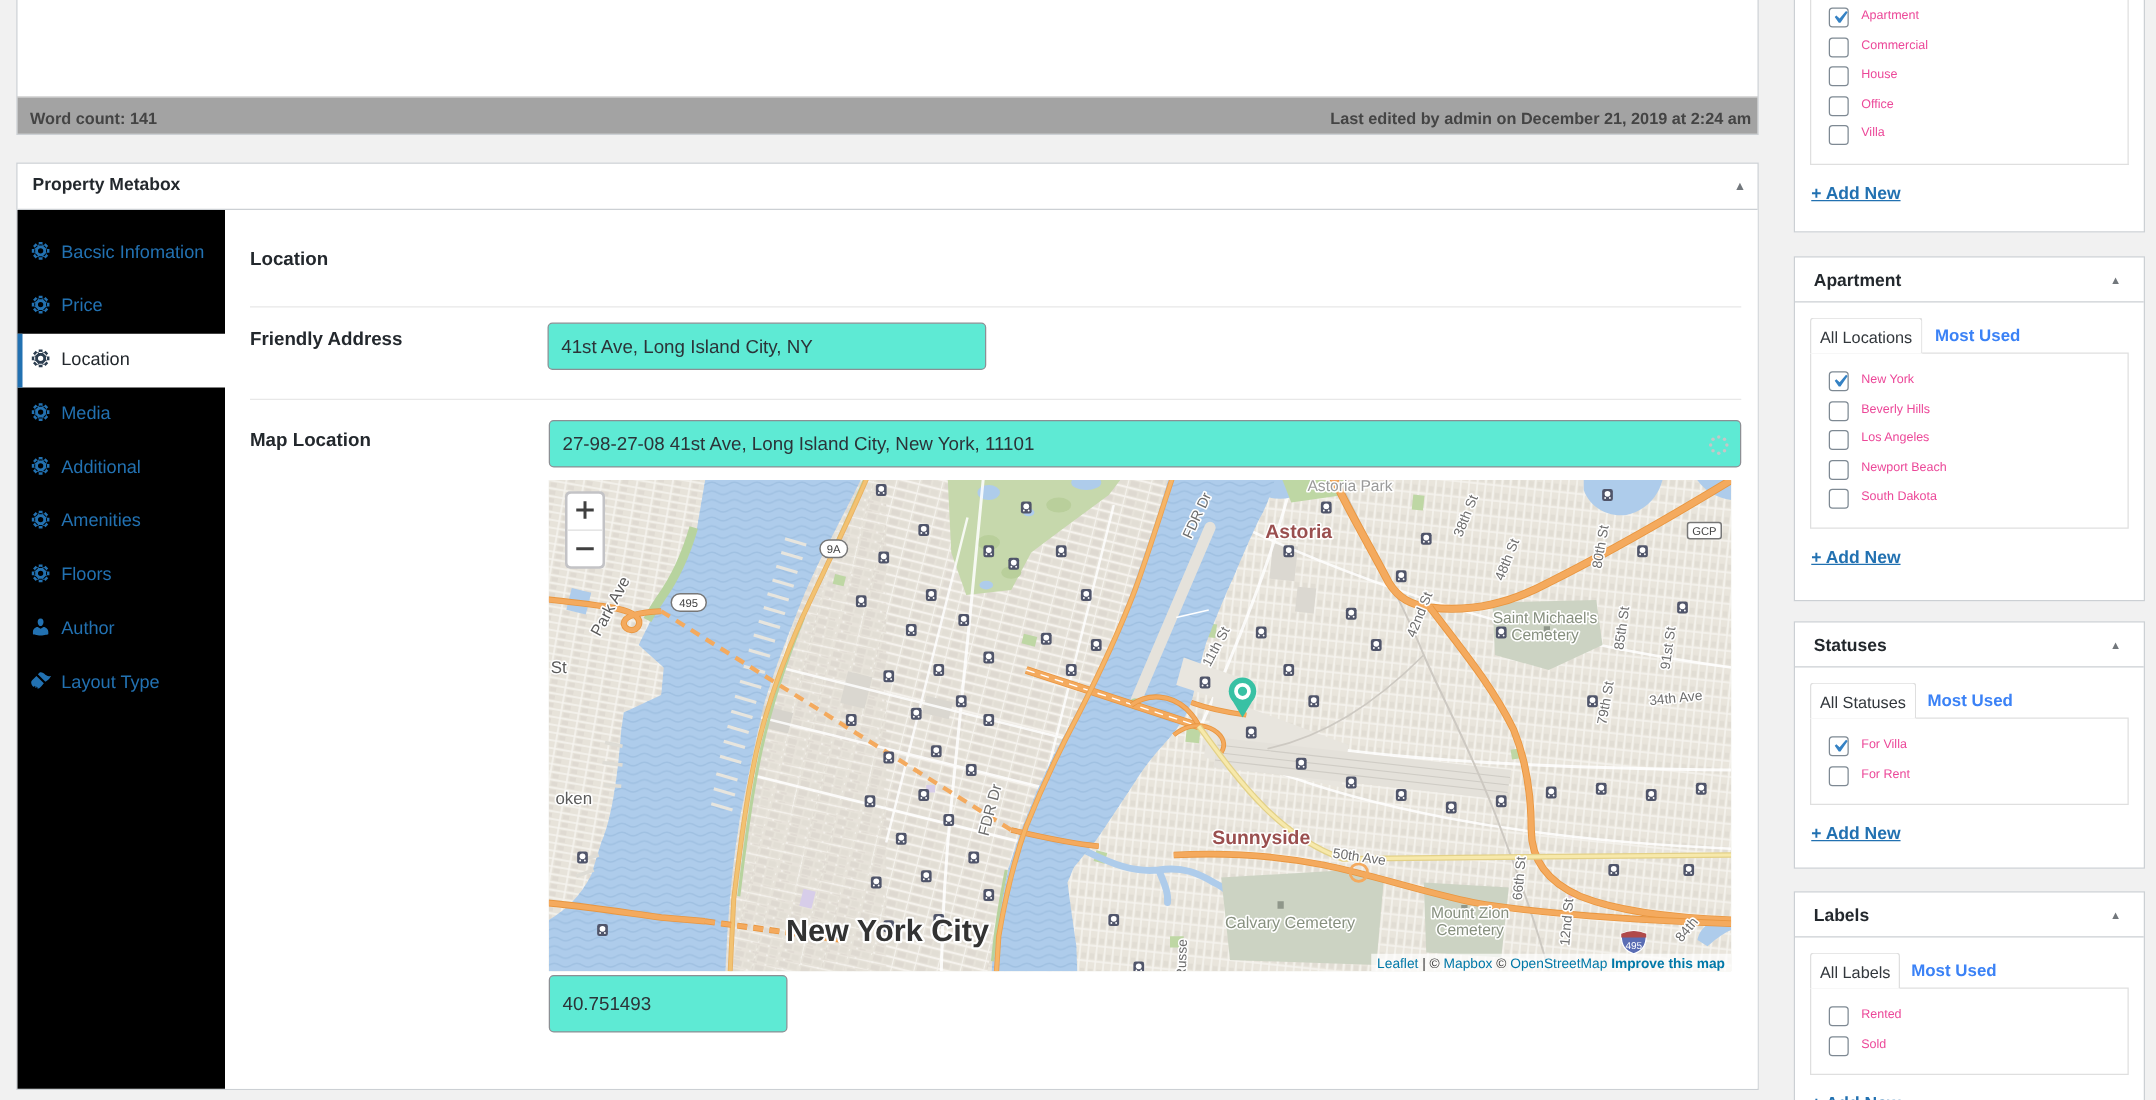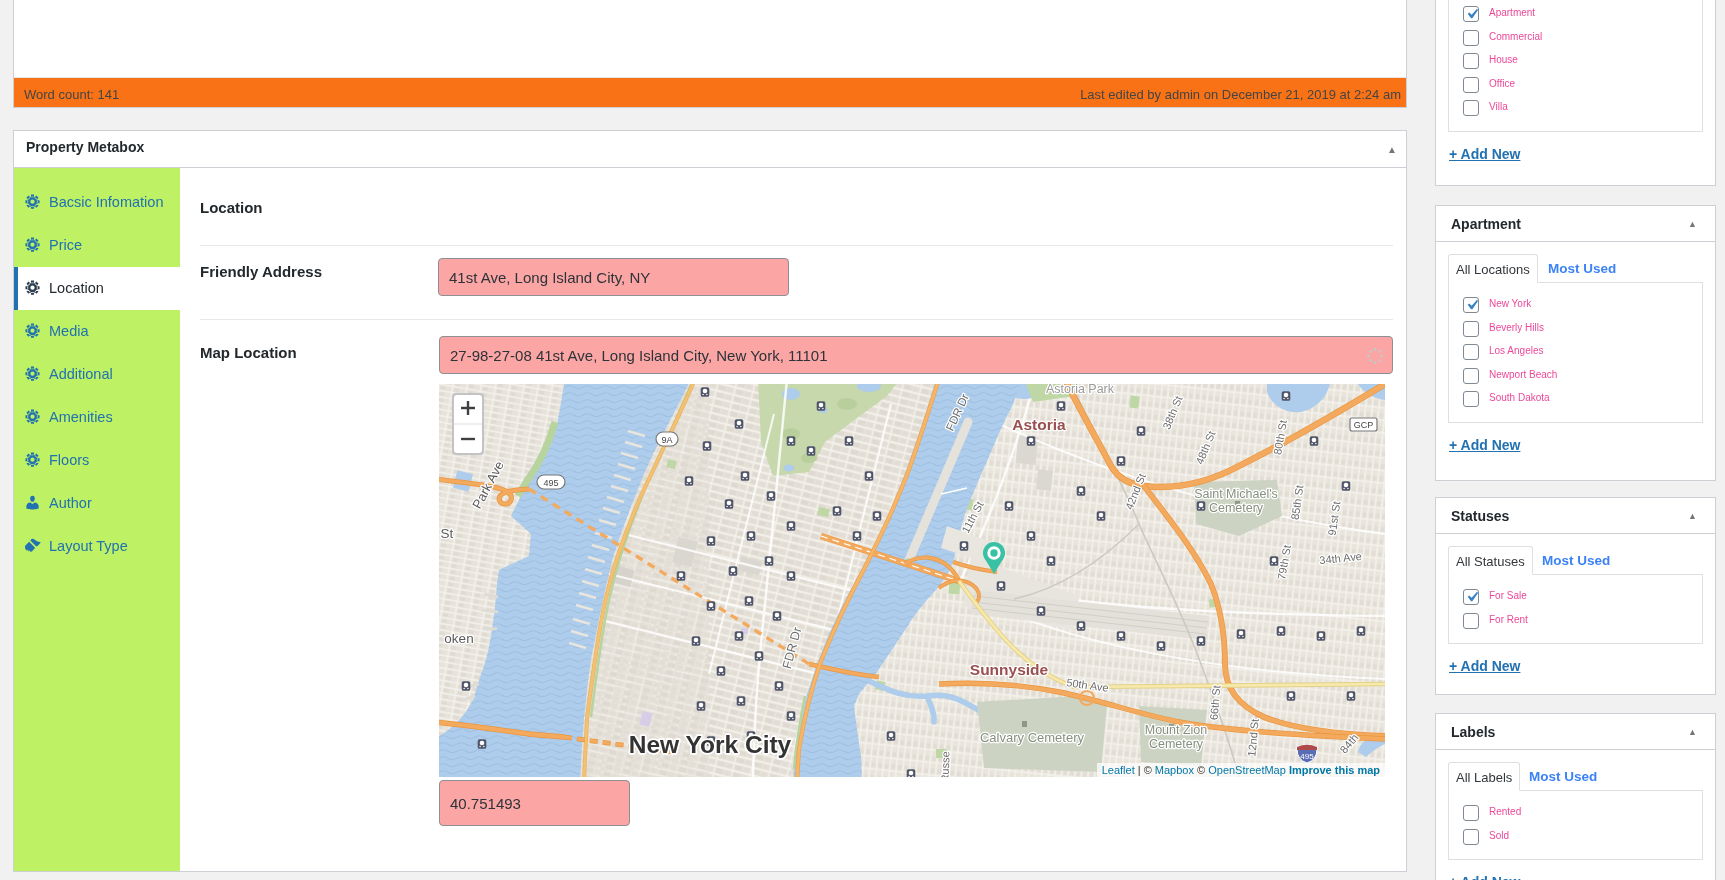--- a/index.html
+++ b/index.html
@@ -1,32 +1,32 @@
 <!DOCTYPE html>
 <html><head>
 <meta charset="utf-8">
 <style>
 * { margin:0; padding:0; box-sizing:border-box; }
 html,body { width:1725px; height:880px; overflow:hidden; }
 body { background:#f1f1f1; font-family:"Liberation Sans",sans-serif; color:#23282d; position:relative; }
 .panel { position:absolute; background:#fff; border:1px solid #ccd0d4; }
-#wordbar { position:absolute; left:0; right:0; bottom:0; height:30px; background:#f97316; border-top:1px solid #e5e5e5; font-size:13px; color:#444; }
+#wordbar { position:absolute; left:0; right:0; bottom:0; height:30px; background:#a3a3a3; border-top:1px solid #e5e5e5; font-size:13px; color:#444;font-weight:bold; }
 #wordbar .wc { position:absolute; left:10px; top:9px; }
 #wordbar .le { position:absolute; right:5px; top:9px; }
 #mbhead { position:absolute; left:0; top:0; right:0; height:37px; border-bottom:1px solid #ccd0d4; }
 #mbhead h2 { font-size:14px; font-weight:bold; color:#23282d; position:absolute; left:12px; top:8px; }
 .arrowbtn { position:absolute; right:9px; top:13px; color:#72777c; font-size:10px; }
-#sidenav { position:absolute; left:0; top:37px; width:166px; bottom:0; background:#bef264; padding-top:13px; }
+#sidenav { position:absolute; left:0; top:37px; width:166px; bottom:0; background:#000000; padding-top:13px; }
 .navitem { position:relative; display:block; height:43px; line-height:43px; padding-left:10px; color:#2271b1; font-size:14.5px; text-decoration:none; white-space:nowrap; }
 .navitem svg { vertical-align:-3px; margin-right:8px; }
 .navitem.active { background:#fff; border-left:4px solid #2271b1; padding-left:6px; color:#23282d; }
 #mbmain { position:absolute; left:166px; top:37px; right:0; bottom:0; background:#fff; }
 .sep { position:absolute; height:1px; background:#e8e8e8; }
 .flabel { position:absolute; font-size:15px; font-weight:bold; color:#23282d; }
-.tinput { position:absolute; border:1px solid #8c8f94; border-radius:4px; background:#fca5a5; font-size:15px; color:#2c3338; padding-left:10px; display:flex; align-items:center; }
+.tinput { position:absolute; border:1px solid #8c8f94; border-radius:4px; background:#5eead4; font-size:15px; color:#2c3338; padding-left:10px; display:flex; align-items:center; }
 .rpanel { position:absolute; left:1435px; width:281px; background:#fff; border:1px solid #ccd0d4; }
 .rphead { position:relative; height:36px; border-bottom:1px solid #ccd0d4; }
 .rphead h2 { font-size:14px; font-weight:bold; position:absolute; left:15px; top:10px; color:#23282d; }
 .tri { position:absolute; right:18px; top:13px; font-size:9px; color:#72777c; }
 .cattabs { position:relative; margin:12px 12px 0 12px; height:28px; }
 .tab-act { position:absolute; left:0; top:0; height:29px; background:#fff; border:1px solid #dfdfdf; border-bottom:1px solid #fff; border-radius:3px 3px 0 0; font-size:13px; color:#32373c; padding:7px 7px 0 7px; z-index:2; }
 .tab-lnk { position:absolute; top:7px; font-size:13.5px; color:#3b82f6;font-weight:bold; }
 .catbox { position:relative; margin:0 12px; border:1px solid #dfdfdf; background:#fff; padding:12px 0 9px 13px; }
 .citem { position:relative; height:23.6px; font-size:10px; color:#ec4899; }
 .cbx { position:absolute; left:1px; top:2px; width:16px; height:16px; border:1px solid #7e8993; border-radius:3px; background:#fff; }
@@ -489,21 +489,21 @@
       <span class="tab-act">All Statuses</span>
       <span class="tab-lnk" style="left:94px;">Most Used</span>
     </div>
 <div class="catbox">
       <div class="citem">
         <span class="cbx">
           <svg width="20" height="20" fill="#3582c4" style="position:absolute;left:-2px;top:-3px;">
             <use href="#i-check"></use>
           </svg>
         </span>
-        <span class="lab">For Sale</span>
+        <span class="lab">For Villa</span>
       </div>
 <div class="citem">
         <span class="cbx"></span>
         <span class="lab">For Rent</span>
       </div>
     </div>
 <a class="addnew">+ Add New</a>
 </div>
 <div class="rpanel" style="top:713px;height:200px;">
 <div class="rphead">

